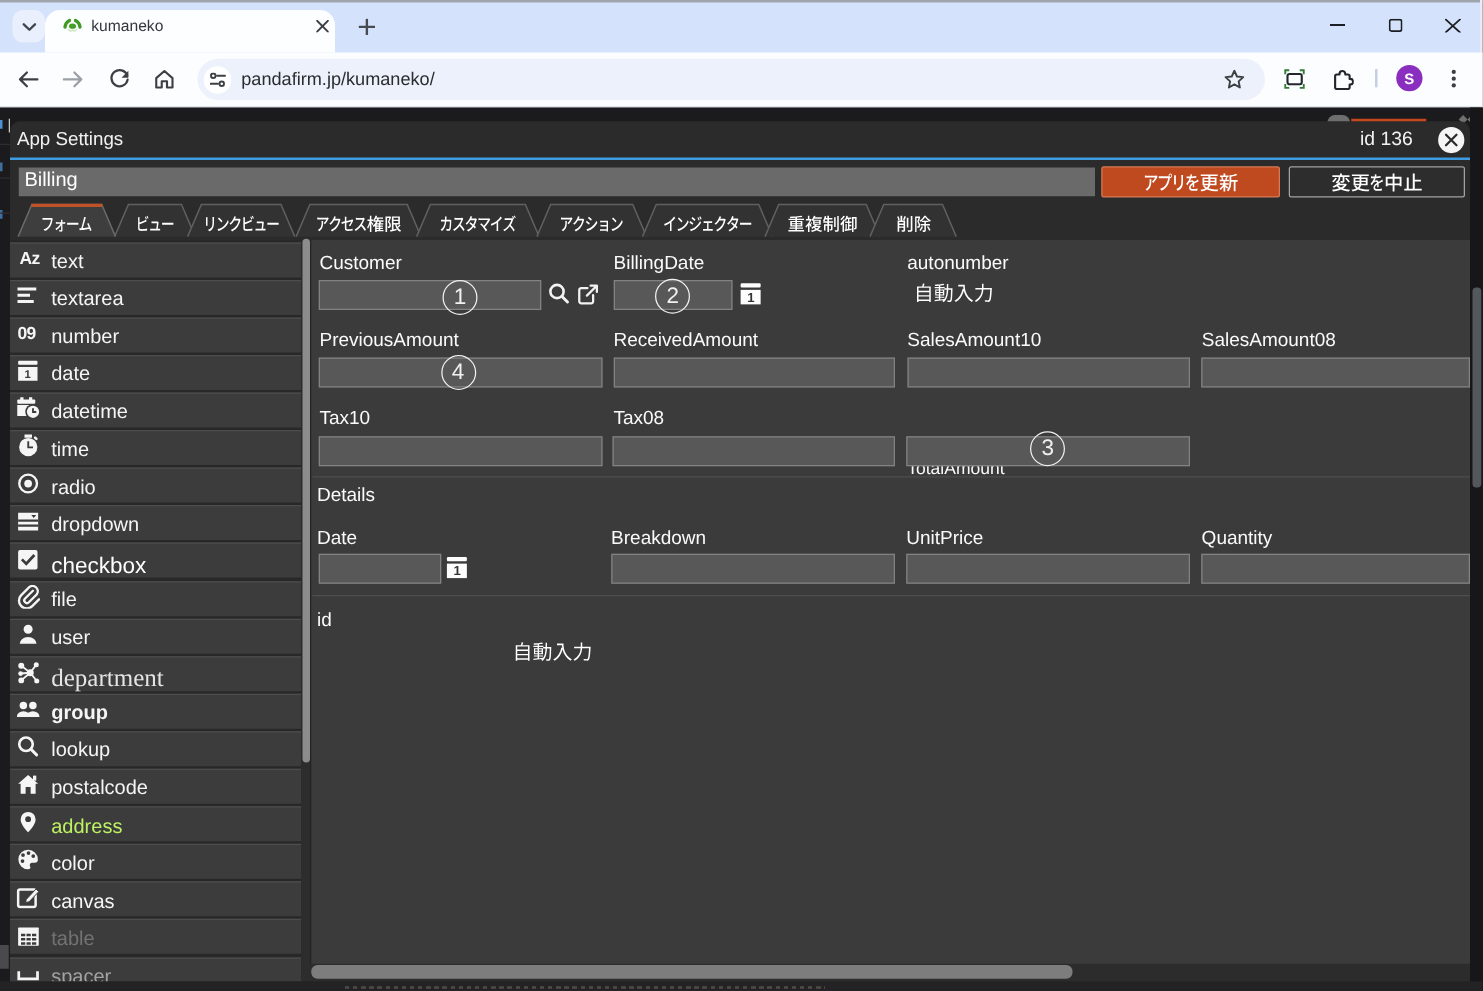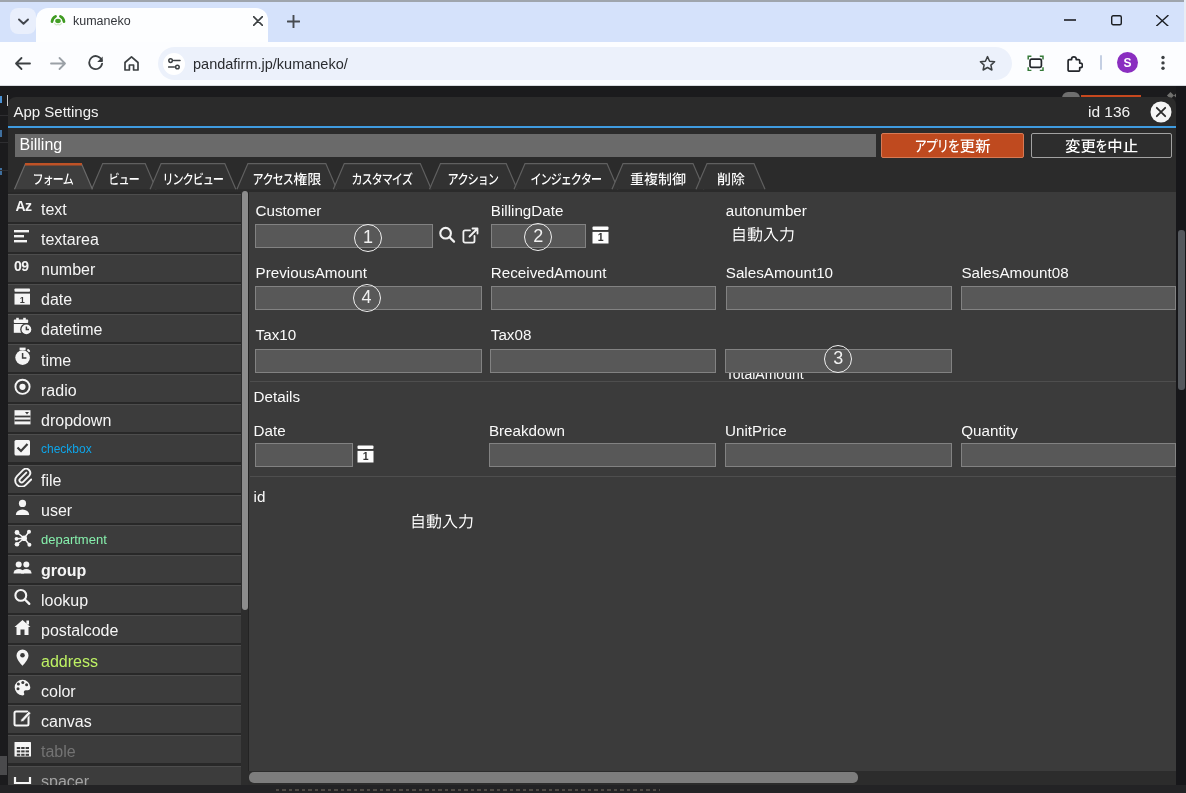--- a/index.html
+++ b/index.html
@@ -186,27 +186,27 @@
 <div class="abs" style="left:41px;top:291.3px;font-size:16px;color:#f5f5f5;">date</div>
 <div class="abs" style="left:8px;top:314.0px;width:233px;height:28.1px;background:#3c3c3c;border-top:1.5px solid #4d4d4d;"></div>
 <div class="abs" style="left:41px;top:321.4px;font-size:16px;color:#f5f5f5;">datetime</div>
 <div class="abs" style="left:8px;top:344.1px;width:233px;height:28.1px;background:#3c3c3c;border-top:1.5px solid #4d4d4d;"></div>
 <div class="abs" style="left:41px;top:351.5px;font-size:16px;color:#f5f5f5;">time</div>
 <div class="abs" style="left:8px;top:374.2px;width:233px;height:28.1px;background:#3c3c3c;border-top:1.5px solid #4d4d4d;"></div>
 <div class="abs" style="left:41px;top:381.6px;font-size:16px;color:#f5f5f5;">radio</div>
 <div class="abs" style="left:8px;top:404.3px;width:233px;height:28.1px;background:#3c3c3c;border-top:1.5px solid #4d4d4d;"></div>
 <div class="abs" style="left:41px;top:411.7px;font-size:16px;color:#f5f5f5;">dropdown</div>
 <div class="abs" style="left:8px;top:434.4px;width:233px;height:28.1px;background:#3c3c3c;border-top:1.5px solid #4d4d4d;"></div>
-<div class="abs" style="left:41px;top:441.8px;font-size:12px;color:#0ea5e9;">checkbox</div>
+<div class="abs" style="left:41px;top:441.8px;font-size:18px;color:#ffffff;">checkbox</div>
 <div class="abs" style="left:8px;top:464.5px;width:233px;height:28.1px;background:#3c3c3c;border-top:1.5px solid #4d4d4d;"></div>
 <div class="abs" style="left:41px;top:471.9px;font-size:16px;color:#f5f5f5;">file</div>
 <div class="abs" style="left:8px;top:494.6px;width:233px;height:28.1px;background:#3c3c3c;border-top:1.5px solid #4d4d4d;"></div>
 <div class="abs" style="left:41px;top:502.0px;font-size:16px;color:#f5f5f5;">user</div>
 <div class="abs" style="left:8px;top:524.7px;width:233px;height:28.1px;background:#3c3c3c;border-top:1.5px solid #4d4d4d;"></div>
-<div class="abs" style="left:41px;top:532.1px;font-size:13px;color:#86efac;">department</div>
+<div class="abs" style="left:41px;top:532.1px;font-size:20px;color:#e5e5e5;font-family:Liberation Serif, serif;">department</div>
 <div class="abs" style="left:8px;top:554.8px;width:233px;height:28.1px;background:#3c3c3c;border-top:1.5px solid #4d4d4d;"></div>
 <div class="abs" style="left:41px;top:562.2px;font-size:16px;color:#f5f5f5;font-weight:bold;">group</div>
 <div class="abs" style="left:8px;top:584.9px;width:233px;height:28.1px;background:#3c3c3c;border-top:1.5px solid #4d4d4d;"></div>
 <div class="abs" style="left:41px;top:592.3px;font-size:16px;color:#f5f5f5;">lookup</div>
 <div class="abs" style="left:8px;top:615.0px;width:233px;height:28.1px;background:#3c3c3c;border-top:1.5px solid #4d4d4d;"></div>
 <div class="abs" style="left:41px;top:622.4px;font-size:16px;color:#f5f5f5;">postalcode</div>
 <div class="abs" style="left:8px;top:645.1px;width:233px;height:28.1px;background:#3c3c3c;border-top:1.5px solid #4d4d4d;"></div>
 <div class="abs" style="left:41px;top:652.5px;font-size:16px;color:#bef264;">address</div>
 <div class="abs" style="left:8px;top:675.2px;width:233px;height:28.1px;background:#3c3c3c;border-top:1.5px solid #4d4d4d;"></div>
 <div class="abs" style="left:41px;top:682.6px;font-size:16px;color:#f5f5f5;">color</div>

